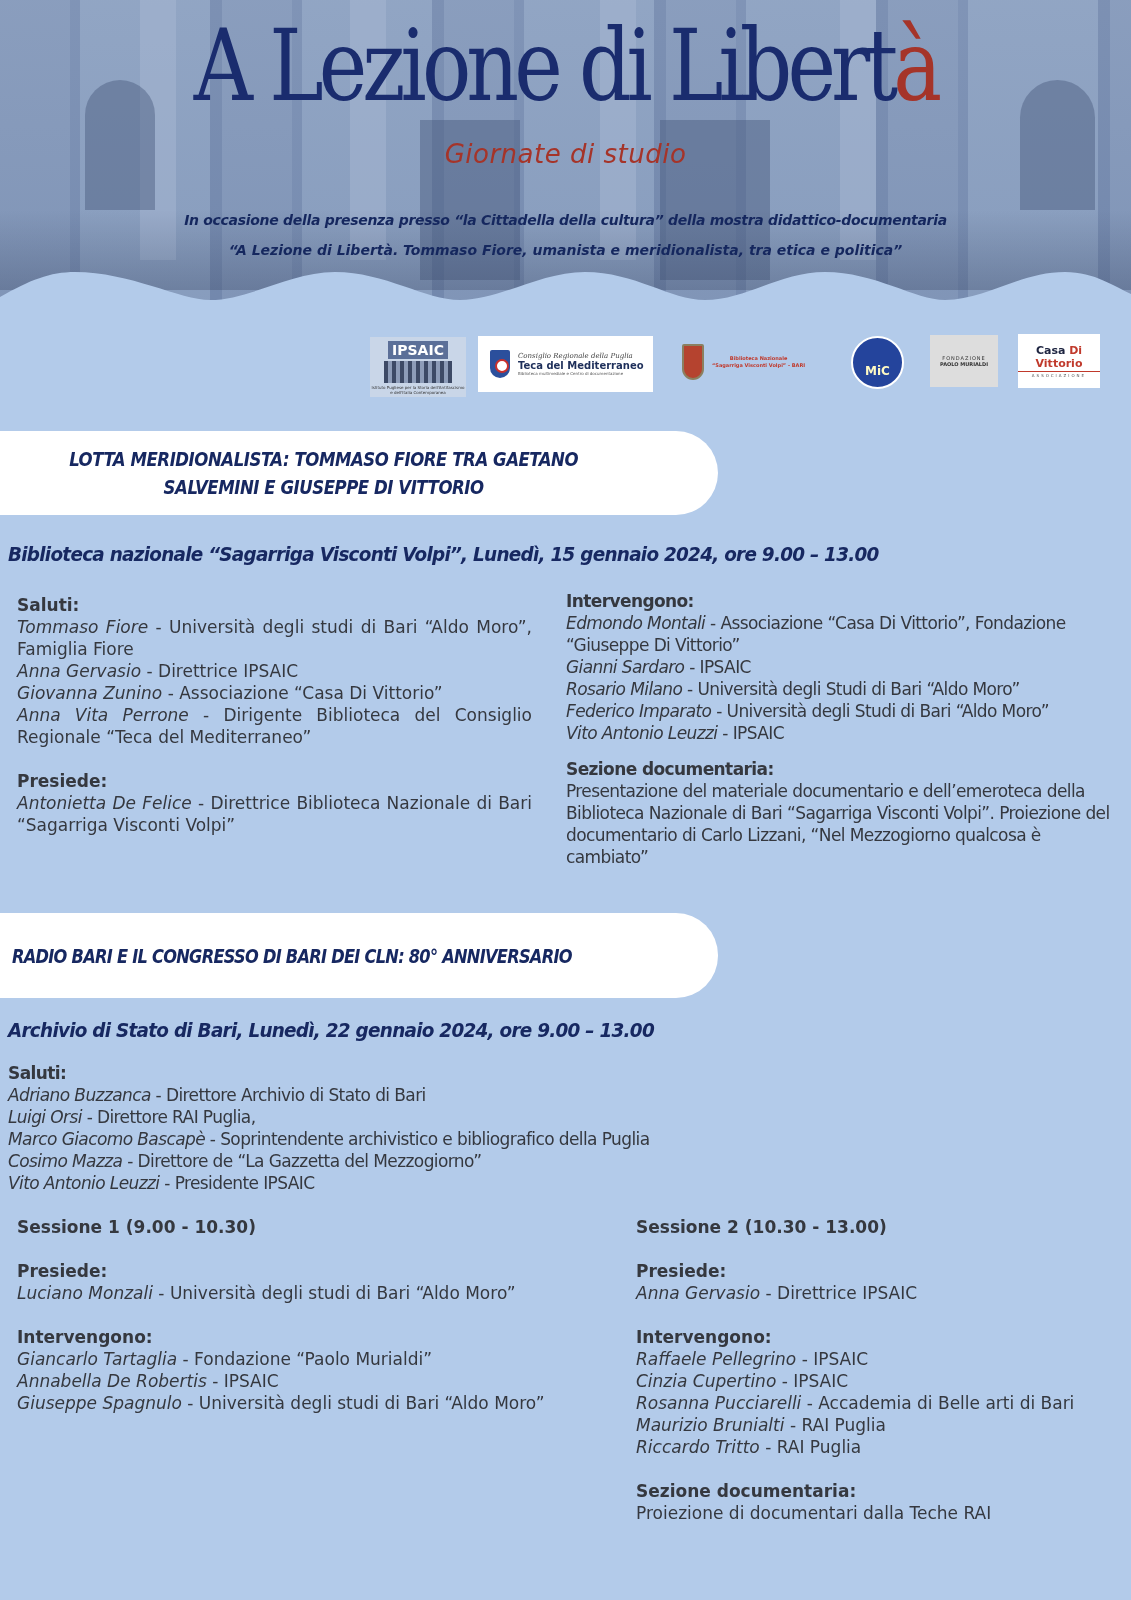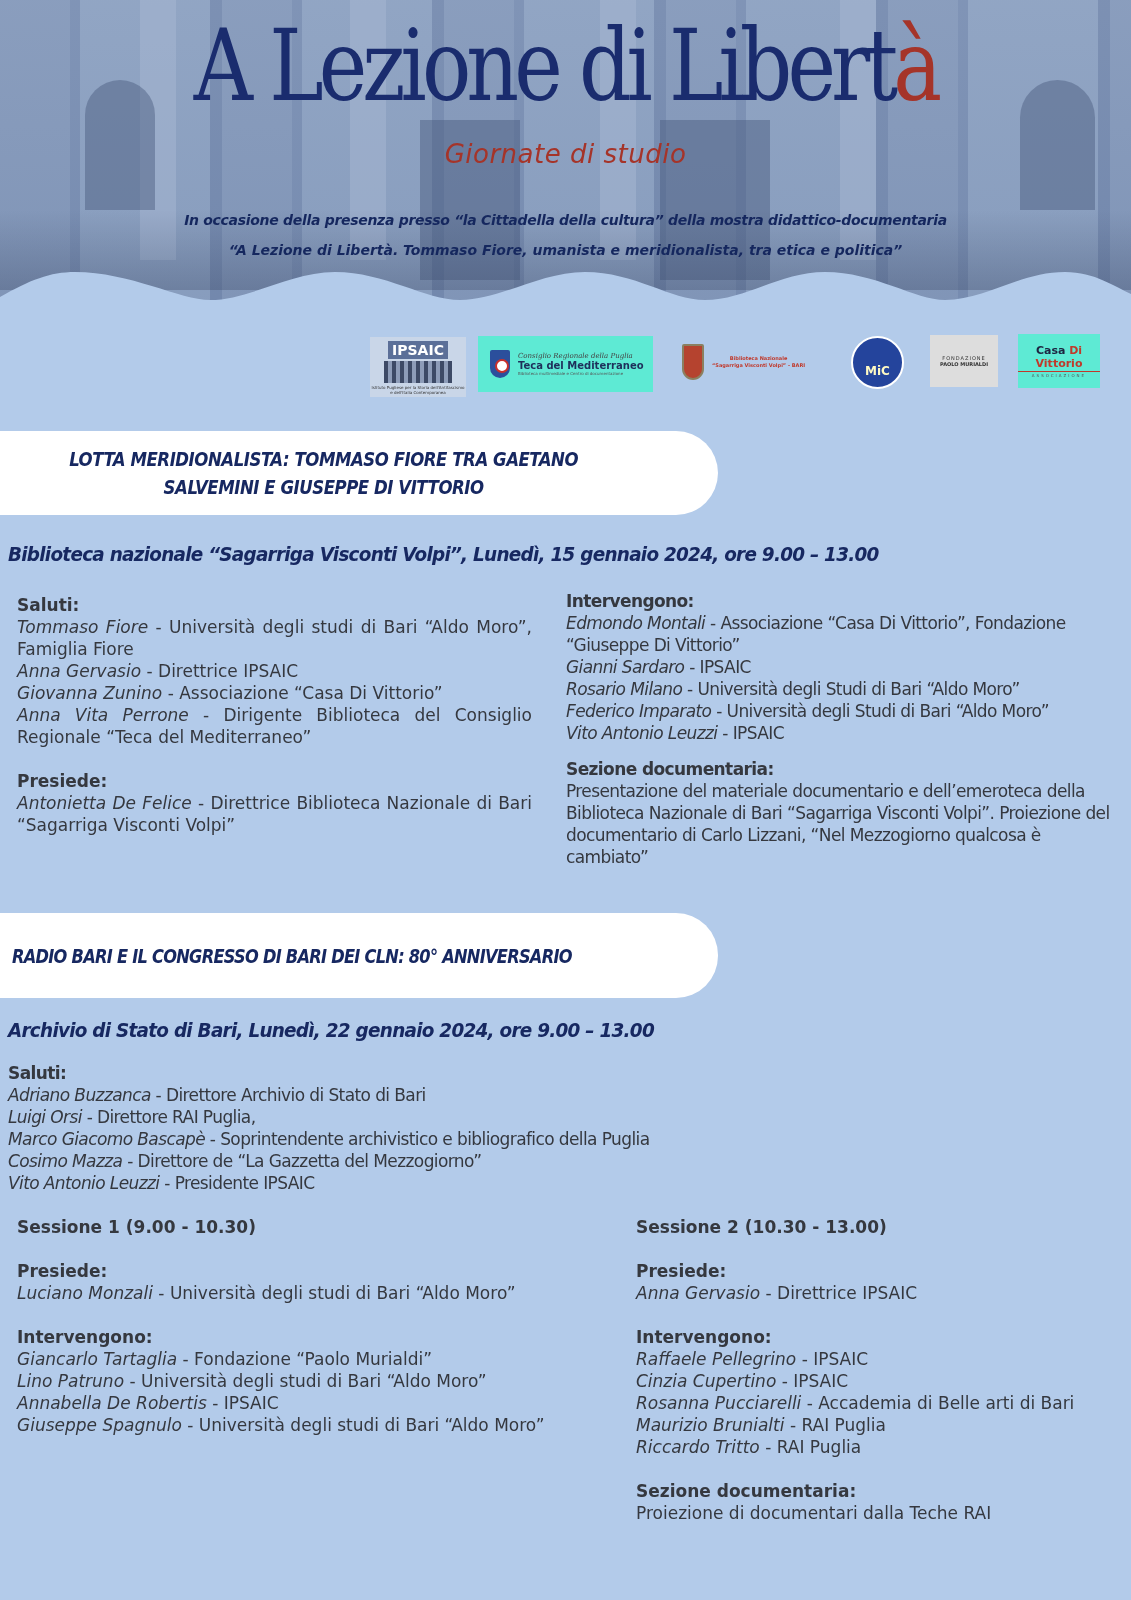--- a/index.html
+++ b/index.html
@@ -47,21 +47,21 @@
   }
   .intro {
     position: absolute; left: 0; top: 205px; width: 1131px; text-align: center;
     font-family: "DejaVu Sans", sans-serif; font-style: italic; font-weight: bold;
     font-size: 14px; line-height: 30px; color: #15275e;
   }
   .wave { position: absolute; left: 0; top: 262px; width: 1131px; height: 60px; }
 
   
   .logo {
-    position: absolute; background: #5eead4; overflow: hidden;
+    position: absolute; background: #ffffff; overflow: hidden;
     display: flex; align-items: center; justify-content: center; text-align: center;
   }
   .logo-ipsaic { left: 370px; top: 337px; width: 96px; height: 60px; background: #c9d6e8; flex-direction: column; }
   .logo-ipsaic .big { font: bold 14px "DejaVu Sans", sans-serif; color: #fff; background: #5b6f98; padding: 1px 4px; margin-top: 2px; }
   .logo-ipsaic .bld { width: 68px; height: 22px; margin-top: 2px; background: repeating-linear-gradient(90deg, #3d4a66 0 4px, #8d9cb8 4px 8px); }
   .logo-ipsaic .tiny { font-size: 4px; color: #333; margin-top: 2px; line-height: 5px; }
   .logo-teca { left: 478px; top: 336px; width: 175px; height: 56px; justify-content: flex-start; padding-left: 12px; }
   .teca-shield { width: 20px; height: 28px; background: #2b4f9c; border-radius: 2px 2px 10px 10px; position: relative; margin-right: 8px; }
   .teca-shield::after { content: ""; position: absolute; left: 5px; top: 9px; width: 10px; height: 10px; border-radius: 50%; background: #fff; border: 2px solid #c9302c; }
   .teca-text { text-align: left; }
@@ -229,21 +229,20 @@
 </div>
 
 <div class="block justify" style="left:17px;top:1216px;width:548px">
   <span class="lbl">Sessione  1 (9.00 - 10.30)</span>
   <div class="gap"></div>
   <span class="lbl">Presiede:</span>
   <span class="row"><span class="nm">Luciano Monzali</span><span> - Università degli studi di Bari “Aldo Moro”</span></span>
   <div class="gap"></div>
   <span class="lbl">Intervengono:</span>
   <span class="row"><span class="nm">Giancarlo Tartaglia</span><span> - Fondazione “Paolo Murialdi”</span></span>
-  <span class="row"><span class="nm">Lino Patruno</span><span> - Università degli studi di Bari “Aldo Moro”</span></span>
   <span class="row"><span class="nm">Annabella De Robertis</span><span> - IPSAIC</span></span>
   <span class="row"><span class="nm">Giuseppe Spagnulo</span><span> - Università degli studi di Bari “Aldo Moro”</span></span>
 </div>
 
 <div class="block" style="left:636px;top:1216px;width:490px">
   <span class="lbl">Sessione  2 (10.30 - 13.00)</span>
   <div class="gap"></div>
   <span class="lbl">Presiede:</span>
   <span class="row"><span class="nm">Anna Gervasio</span><span> - Direttrice IPSAIC</span></span>
   <div class="gap"></div>

